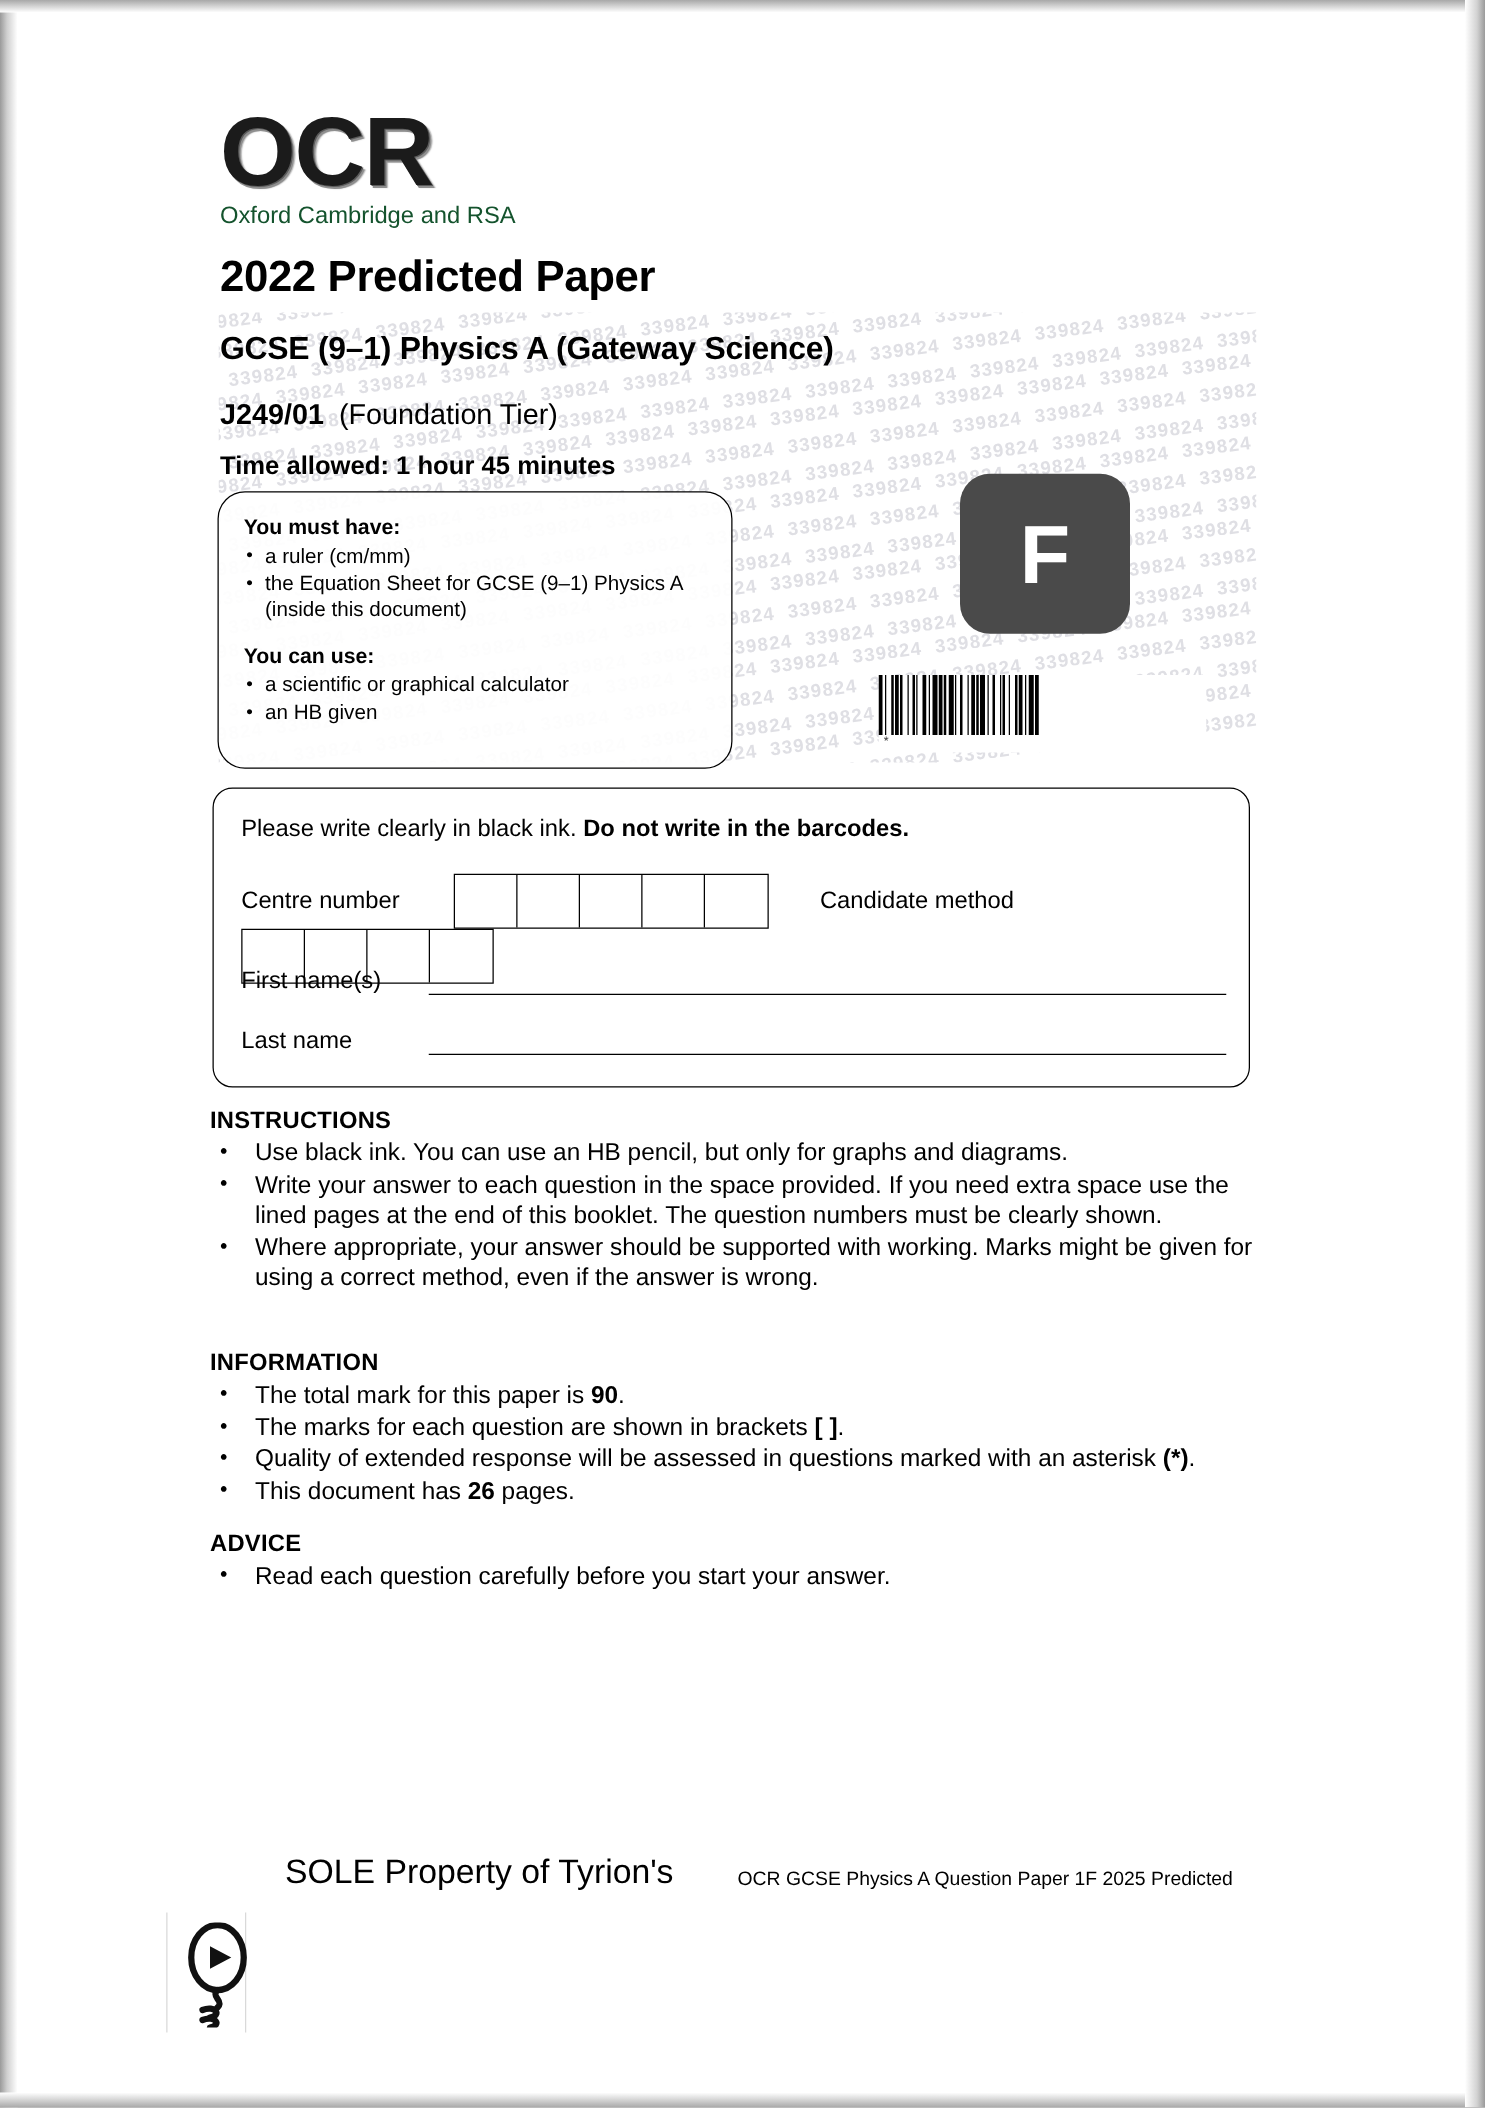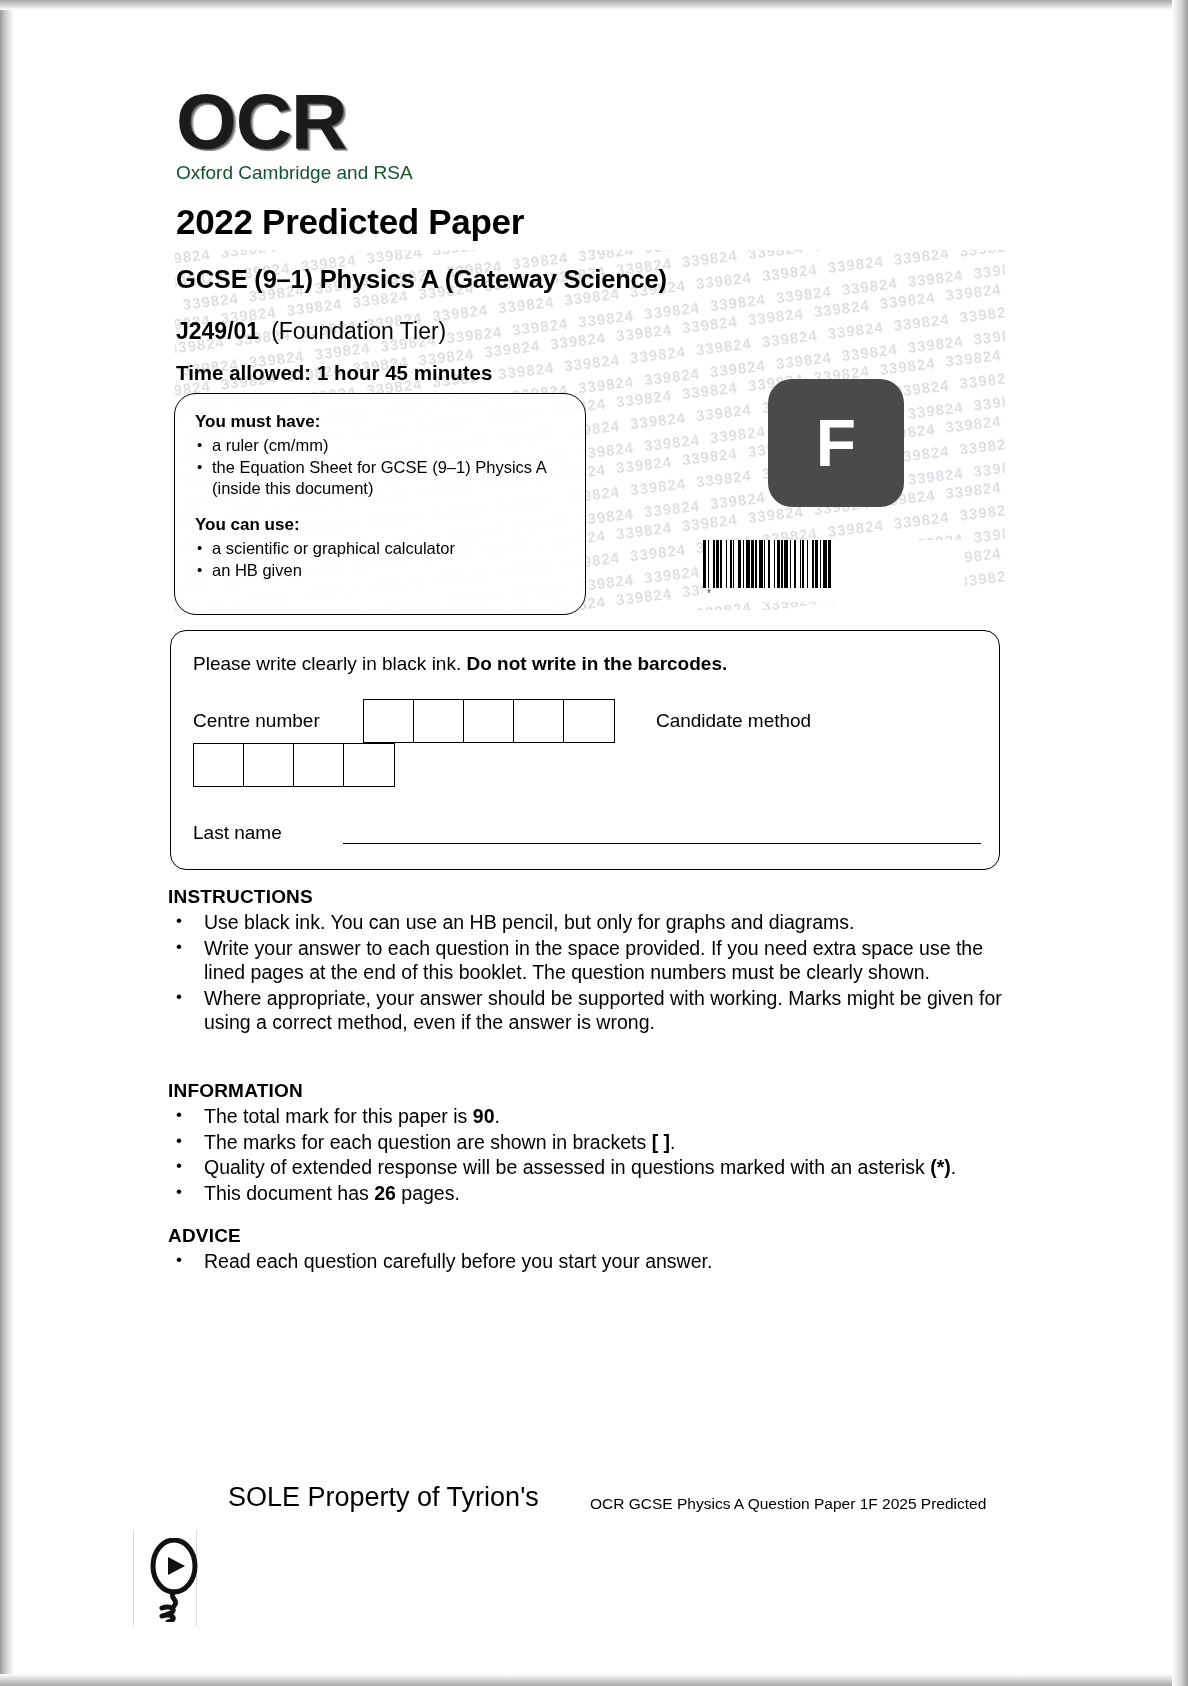--- a/index.html
+++ b/index.html
@@ -504,20 +504,23 @@
       <span>Please write clearly in black ink. </span><b>Do not write in the barcodes.</b>
     </div>
 
     <div class="row-numbers">
       <span class="lbl" style="width:166px">Centre number</span>
       <span class="boxes" id="centre-boxes"><span></span><span></span><span></span><span></span><span></span></span>
       <span class="lbl" style="width:190px; padding-left:36px">Candidate method</span>
       <span class="boxes" id="candidate-boxes"><span></span><span></span><span></span><span></span></span>
     </div>
 
+    <div class="name-row" style="top:142px">
+      <span class="lbl2">First name(s)</span><span class="ruleline"></span>
+    </div>
     <div class="name-row" style="top:190px">
       <span class="lbl2">Last name</span><span class="ruleline"></span>
     </div>
   </div>
 
   <div class="sect" style="top:886px">
     <h3>INSTRUCTIONS</h3>
     <ul>
       <li>Use black ink. You can use an HB pencil, but only for graphs and diagrams.</li>
       <li>Write your answer to each question in the space provided. If you need extra space use the lined pages at the end of this booklet. The question numbers must be clearly shown.</li>

